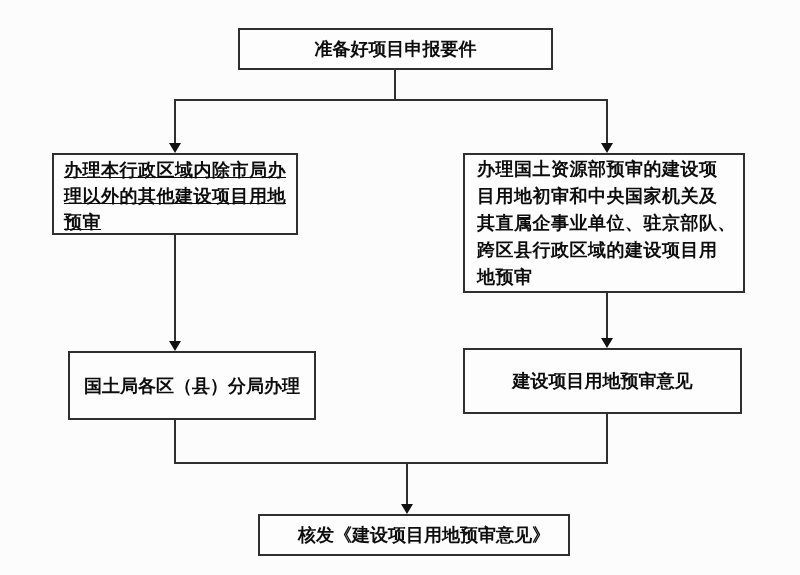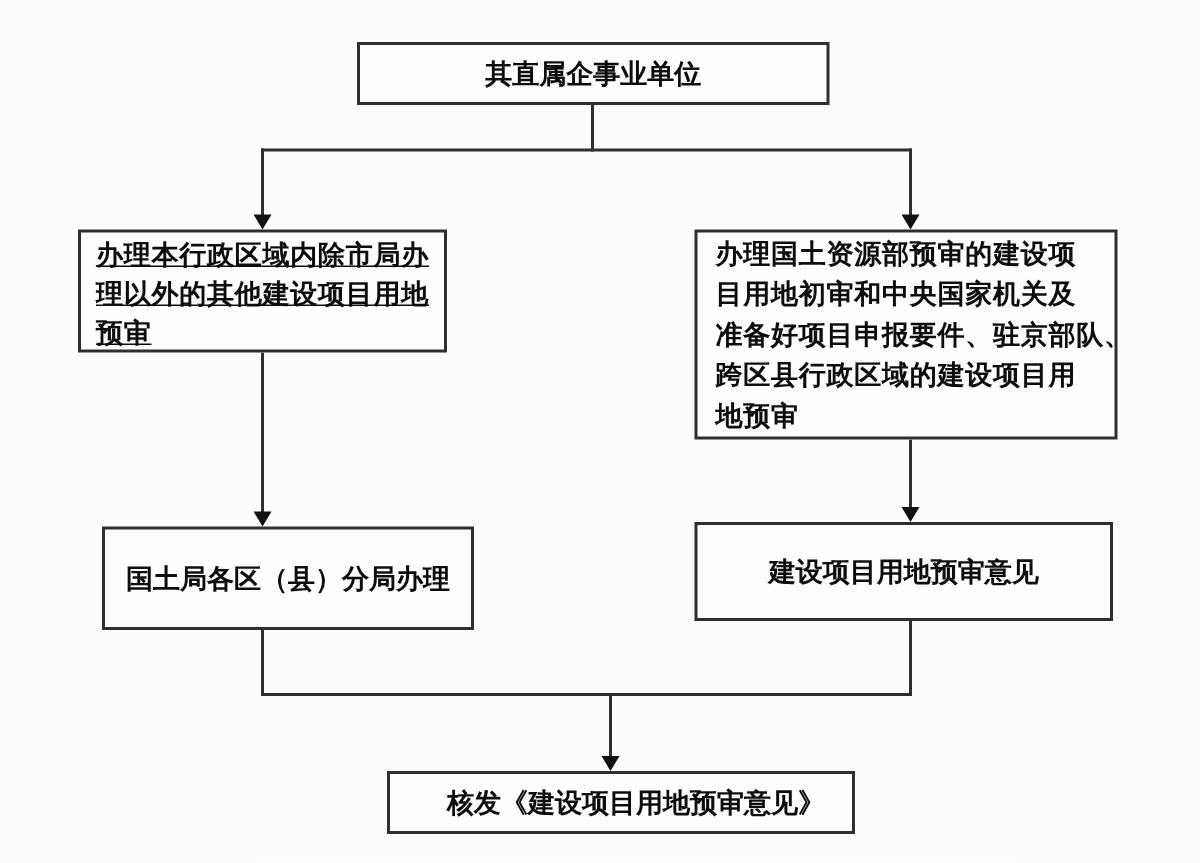--- a/index.html
+++ b/index.html
@@ -100,33 +100,33 @@
   <div class="conn c-h2"></div>
   <div class="conn c-v8"></div>
 
   <div class="arrowhead a-left-branch"></div>
   <div class="arrowhead a-right-branch"></div>
   <div class="arrowhead a-left-office"></div>
   <div class="arrowhead a-right-office"></div>
   <div class="arrowhead a-result"></div>
 
   <div class="node centered n-start">
-    <span>其直属企事业单位</span>
+    <span>准备好项目申报要件</span>
   </div>
 
   <div class="node multiline n-left-branch">
     <div class="tline">办理本行政区域内除市局办</div>
     <div class="tline">理以外的其他建设项目用地</div>
     <div class="tline">预审</div>
   </div>
 
   <div class="node multiline-5 n-right-branch">
     <div class="tline">办理国土资源部预审的建设项</div>
     <div class="tline">目用地初审和中央国家机关及</div>
-    <div class="tline">准备好项目申报要件、驻京部队、</div>
+    <div class="tline">其直属企事业单位、驻京部队、</div>
     <div class="tline">跨区县行政区域的建设项目用</div>
     <div class="tline">地预审</div>
   </div>
 
   <div class="node centered n-left-office">
     <span>国土局各区（县）分局办理</span>
   </div>
 
   <div class="node centered n-right-office">
     <span>建设项目用地预审意见</span>

